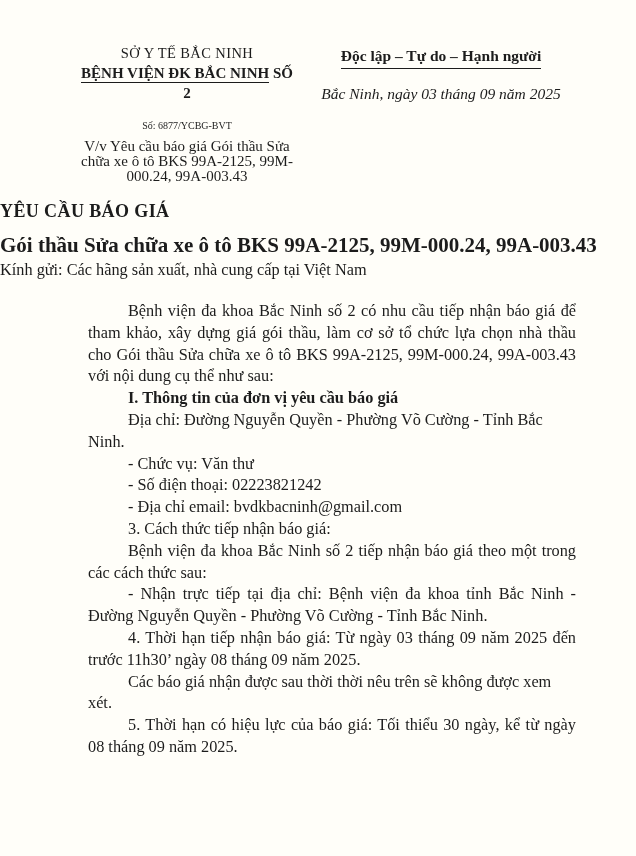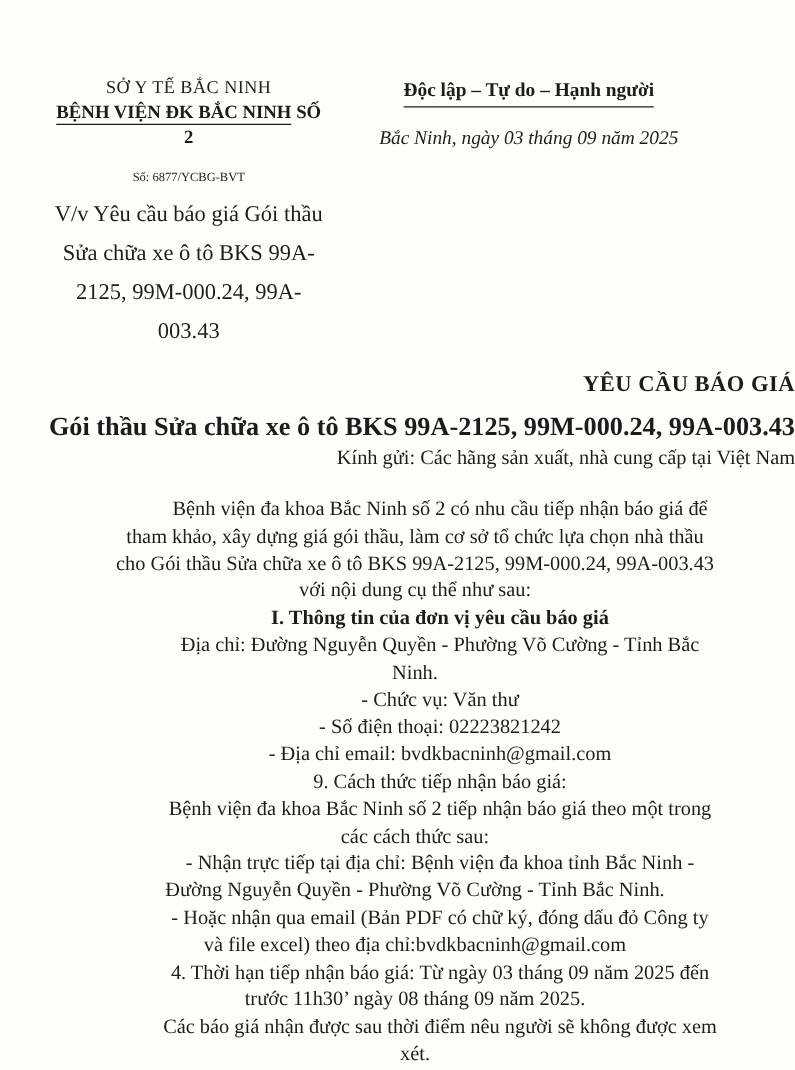--- a/index.html
+++ b/index.html
@@ -8,44 +8,44 @@
     overflow: hidden;
   }
   body {
     background: #fffef9;
     color: #1c1c1c;
     font-family: "Liberation Serif", "DejaVu Serif", serif;
   }
   .doc { width: 636px; height: 856px; padding-top: 44px; }
 
   
-  .header { display: flex; padding: 0 52px 0 40px; margin-top: 17px; }
+  .header { display: flex; padding: 0 52px 0 76px; }
   .h-left  { width: 222px; text-align: center; }
   .h-right { flex: 1; text-align: center; }
 
   .dept { font-size: 14.5px; letter-spacing: 0.4px; line-height: 18px; }
   .org  { font-size: 15px; font-weight: bold; line-height: 20px; margin-top: 1px; }
   .org .u-part { border-bottom: 1.5px solid #1c1c1c; padding-bottom: 1px; }
   .doc-number { margin-top: 13px; font-size: 10px; line-height: 20px; }
-  .subject { margin-top: 3px; font-size: 18px; line-height: 31px; }
+  .subject { margin-top: 3px; font-size: 15px; line-height: 15px; }
 
   .national { font-size: 15px; font-weight: bold; line-height: 19px; letter-spacing: 0.2px; }
   .motto { font-size: 15.5px; font-weight: bold; line-height: 20px; margin-top: 2px; }
   .motto span { display: inline-block; border-bottom: 1.5px solid #1c1c1c; padding-bottom: 2px; }
   .date-line { margin-top: 15px; font-size: 15.5px; font-style: italic; line-height: 20px; }
 
   
-  .title-block { text-align: right; margin-top: 16px; font-family: Liberation Serif, serif; }
+  .title-block { text-align: left; margin-top: 16px; font-family: Liberation Serif, serif; }
   .main-title { font-size: 18px; font-weight: bold; letter-spacing: 0.4px; line-height: 23px; }
   .package-title { font-size: 21px; font-weight: bold; margin-top: 11px; line-height: 22px; }
   .recipient { font-size: 16.3px; margin-top: 3px; line-height: 22px; }
 
   
   .body-text { margin: 19px 60px 0 88px; font-size: 16.3px; line-height: 21.8px; }
-  .body-text p { text-indent: 40px; text-align: center; }
+  .body-text p { text-indent: 40px; }
   .jst { text-align: justify; }
   .bold { font-weight: bold; }
   .ital { }
 </style>
 </head>
 <body>
 
 <div class="doc">
 
   <div class="header">
@@ -67,23 +67,22 @@
     <div class="recipient">Kính gửi: Các hãng sản xuất, nhà cung cấp tại Việt Nam</div>
   </div>
 
   <div class="body-text">
     <p class="jst">Bệnh viện đa khoa Bắc Ninh số 2 có nhu cầu tiếp nhận báo giá để tham khảo, xây dựng giá gói thầu, làm cơ sở tổ chức lựa chọn nhà thầu cho Gói thầu Sửa chữa xe ô tô BKS 99A-2125, 99M-000.24, 99A-003.43 với nội dung cụ thể như sau:</p>
     <p class="bold">I. Thông tin của đơn vị yêu cầu báo giá</p>
     <p>Địa chỉ: Đường Nguyễn Quyền - Phường Võ Cường - Tỉnh Bắc Ninh.</p>
     <p>- Chức vụ: Văn thư</p>
     <p>- Số điện thoại: 02223821242</p>
     <p>- Địa chỉ email: bvdkbacninh@gmail.com</p>
-    <p>9. Cách thức tiếp nhận báo giá:</p>
+    <p>3. Cách thức tiếp nhận báo giá:</p>
     <p class="jst">Bệnh viện đa khoa Bắc Ninh số 2 tiếp nhận báo giá theo một trong các cách thức sau:</p>
     <p class="jst ital">- Nhận trực tiếp tại địa chỉ: Bệnh viện đa khoa tỉnh Bắc Ninh - Đường Nguyễn Quyền - Phường Võ Cường - Tỉnh Bắc Ninh.</p>
-    <p class="jst ital">- Hoặc nhận qua email (Bản PDF có chữ ký, đóng dấu đỏ Công ty và file excel) theo địa chỉ:bvdkbacninh@gmail.com</p>
     <p class="jst">4. Thời hạn tiếp nhận báo giá: Từ ngày 03 tháng 09 năm 2025 đến trước 11h30’ ngày 08 tháng 09 năm 2025.</p>
-    <p>Các báo giá nhận được sau thời điểm nêu người sẽ không được xem xét.</p>
+    <p>Các báo giá nhận được sau thời thời nêu trên sẽ không được xem xét.</p>
     <p class="jst">5. Thời hạn có hiệu lực của báo giá: Tối thiểu 30 ngày, kể từ ngày 08 tháng 09 năm 2025.</p>
 
   </div>
 
 </div>
 
 </body></html>

